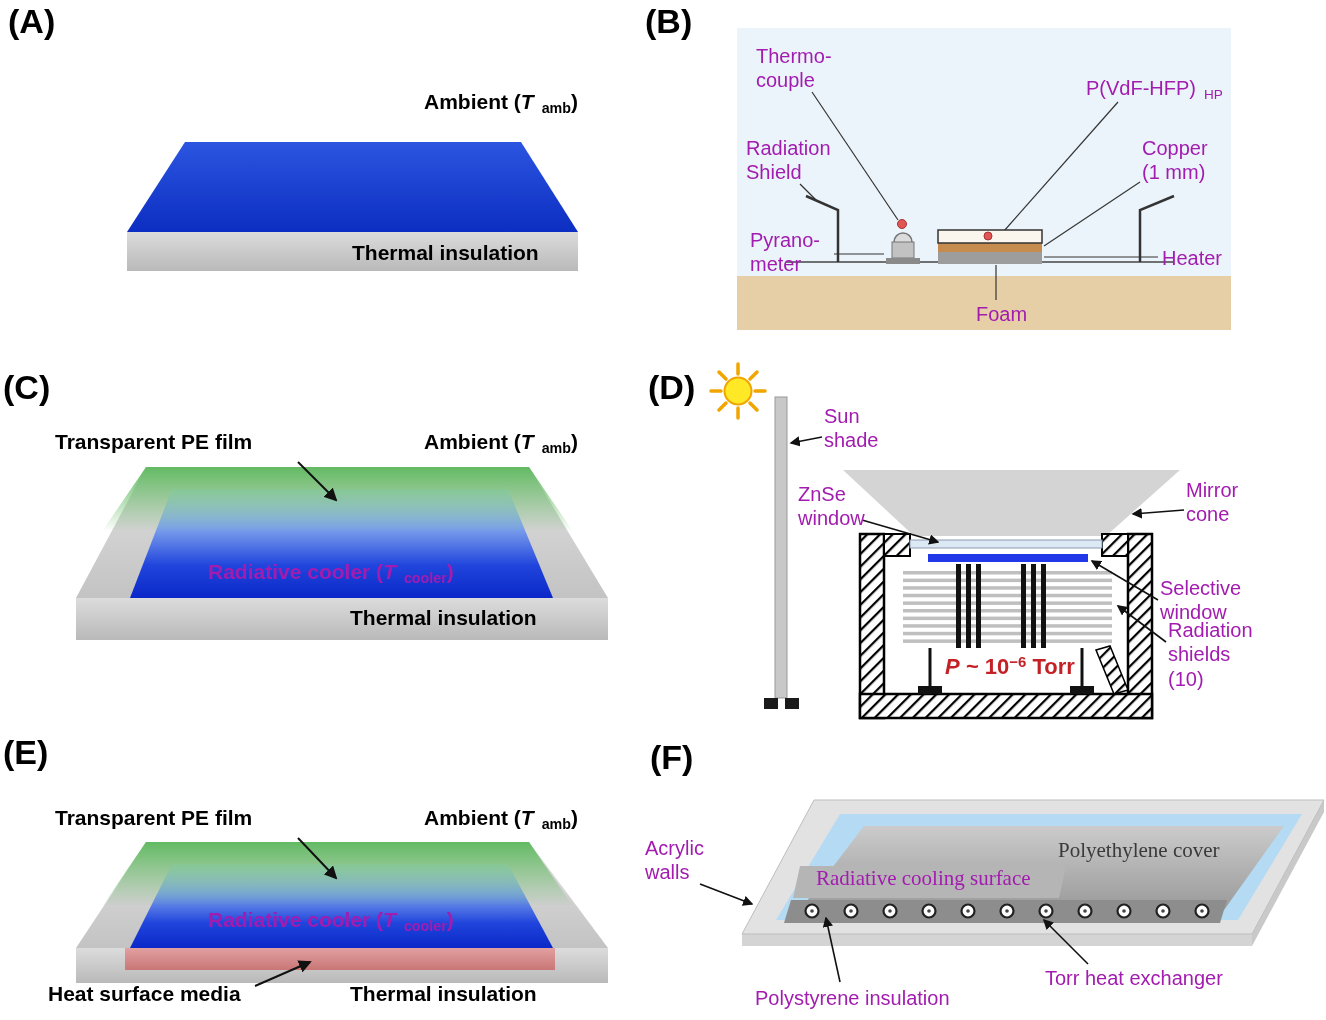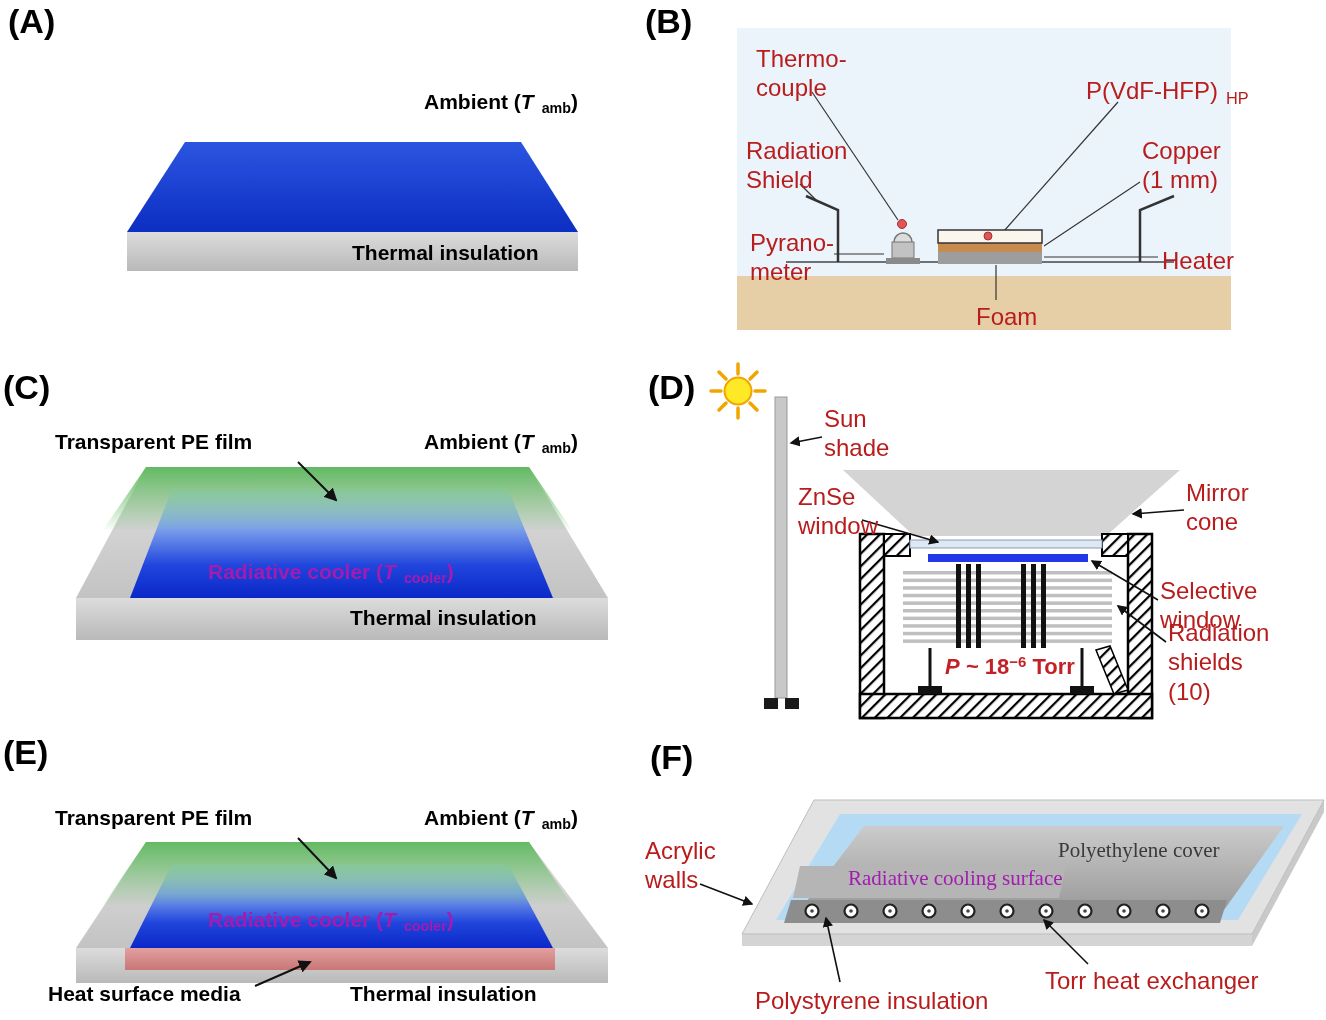--- a/index.html
+++ b/index.html
@@ -1,20 +1,20 @@
 <!DOCTYPE html>
 <html><head>
 <meta charset="utf-8">
 <style>
   html,body{margin:0;padding:0;}
   body{width:1326px;height:1020px;position:relative;background:#ffffff;
        font-family:"Liberation Sans",sans-serif;overflow:hidden;}
   .art{position:absolute;left:0;top:0;z-index:1;}
   .lbl,.lbl-bold,.panel-tag,.pressure,.surf-lbl{position:absolute;z-index:2;}
-  .lbl{font-size:24px;line-height:1.22;color:#b91c1c;white-space:pre-line;}
+  .lbl{font-size:20px;line-height:1.22;color:#a21caf;white-space:pre-line;}
   .lbl-bold{font-size:21px;font-weight:bold;color:#000;white-space:nowrap;}
   .panel-tag{font-size:34px;font-weight:bold;color:#000;}
   .white{color:#a21caf;}
   .pressure{font-size:22px;font-weight:600;color:#c42127;white-space:nowrap;text-align:center;}
   .surf-lbl{font-size:21px;white-space:nowrap;font-family:Liberation Serif, serif;}
   sub{font-size:68%;vertical-align:baseline;position:relative;top:0.28em;font-style:normal;padding-left:8px;}
   sup{font-size:68%;vertical-align:baseline;position:relative;top:-0.45em;}
   i{font-style:italic;}
 </style>
 </head>
@@ -247,28 +247,28 @@
 shade</div>
 <div class="lbl" style="left:798px;top:482px">ZnSe
 window</div>
 <div class="lbl" style="left:1186px;top:478px">Mirror
 cone</div>
 <div class="lbl" style="left:1160px;top:576px">Selective
 window</div>
 <div class="lbl" style="left:1168px;top:618px">Radiation
 shields
 (10)</div>
-<div class="pressure" style="left:930px;top:654px;width:160px"><i>P</i><span> ~ 18</span><sup>−6</sup><span> Torr</span></div>
+<div class="pressure" style="left:930px;top:654px;width:160px"><i>P</i><span> ~ 10</span><sup>−6</sup><span> Torr</span></div>
 
 <div class="panel-tag" style="left:3px;top:733px">(E)</div>
 <div class="lbl-bold" style="left:55px;top:806px">Transparent PE film</div>
 <div class="lbl-bold" style="left:424px;top:806px"><span>Ambient (</span><i>T</i><sub>amb</sub><span>)</span></div>
 <div class="lbl-bold white" style="left:208px;top:908px"><span>Radiative cooler (</span><i>T</i><sub>cooler</sub><span>)</span></div>
 <div class="lbl-bold" style="left:48px;top:982px">Heat surface media</div>
 <div class="lbl-bold" style="left:350px;top:982px">Thermal insulation</div>
 
 <div class="panel-tag" style="left:650px;top:738px">(F)</div>
 <div class="lbl" style="left:645px;top:836px">Acrylic
 walls</div>
 <div class="surf-lbl" style="left:1058px;top:838px;color:#3a3a3a">Polyethylene cover</div>
-<div class="surf-lbl white" style="left:848px;top:866px">Radiative cooling surface</div>
+<div class="surf-lbl white" style="left:816px;top:866px">Radiative cooling surface</div>
 <div class="lbl" style="left:755px;top:986px">Polystyrene insulation</div>
 <div class="lbl" style="left:1045px;top:966px">Torr heat exchanger</div>
 
 </body></html>

